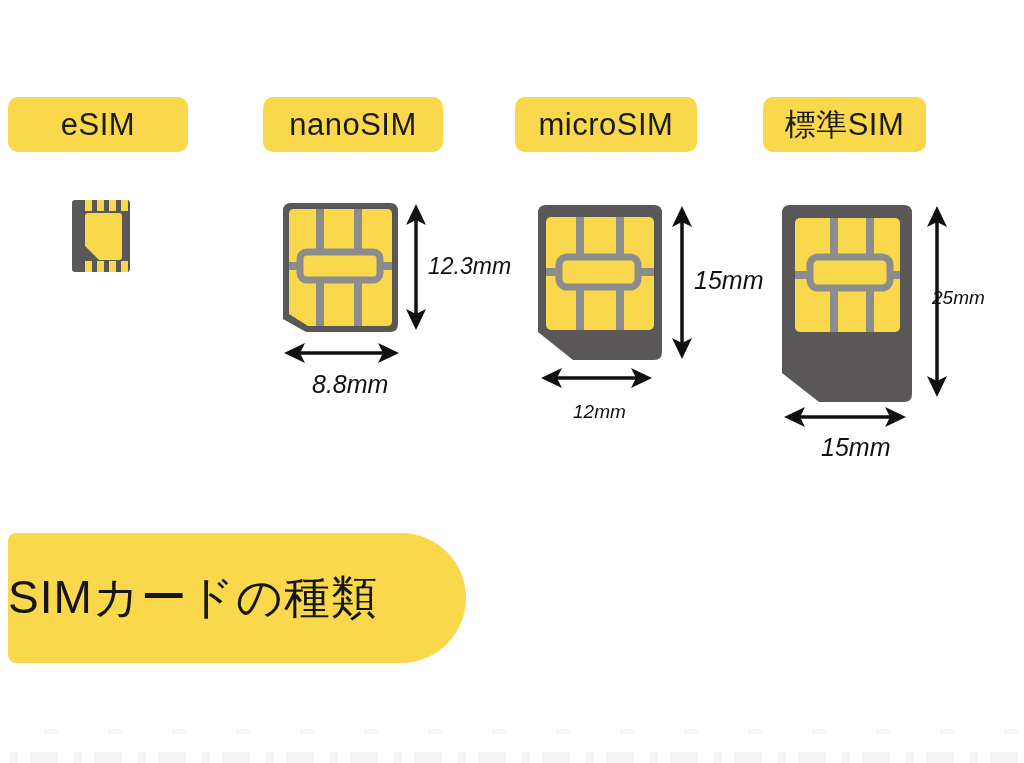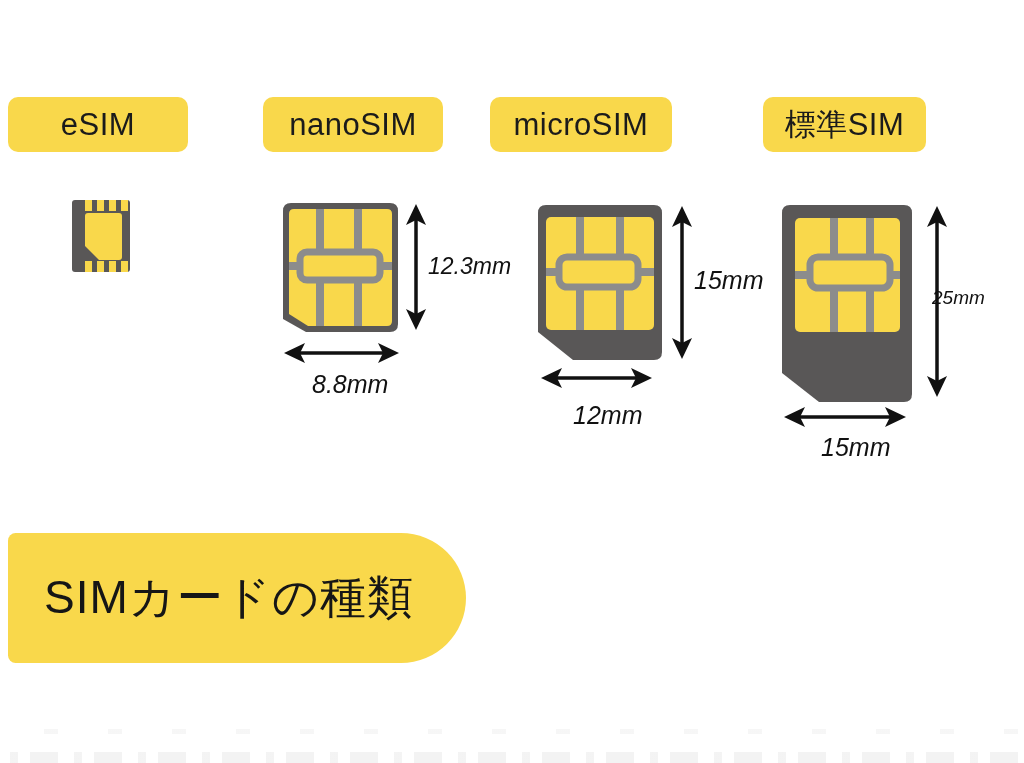--- a/index.html
+++ b/index.html
@@ -26,21 +26,21 @@
     border-radius: 10px;
     display: flex;
     align-items: center;
     justify-content: center;
     font-size: 31px;
     color: #1b1b1b;
     letter-spacing: 0.5px;
   }
   .chip-esim  { left: 8px;   width: 180px; }
   .chip-nano  { left: 263px; width: 180px; }
-  .chip-micro { left: 490px; width: 182px; }
+  .chip-micro { left: 515px; width: 182px; }
   .chip-std   { left: 763px; width: 163px; }
 
   
   .dim {
     position: absolute;
     font-size: 24px;
     color: #111111;
     white-space: nowrap;
     font-style: italic;
   }
@@ -49,21 +49,20 @@
   .title-banner {
     position: absolute;
     left: 8px;
     top: 533px;
     width: 458px;
     height: 130px;
     background: #f9d84b;
     border-radius: 8px 68px 68px 8px;
     display: flex;
     align-items: center;
-    padding-left: 36px;
   }
   .title-banner .title-text {
     font-size: 46px;
     color: #161616;
     letter-spacing: 1px;
   }
 
   
   .wm-row1 {
     position: absolute;
@@ -170,21 +169,21 @@
     <polygon points="15,1 5,22 15,17 25,22" fill="#111"></polygon>
     <polygon points="15,154 5,133 15,138 25,133" fill="#111"></polygon>
   </svg>
   <div class="dim" style="left:694px; top:266px; font-size:25px;">15mm</div>
 
   <svg class="abs" style="left:540px; top:363px;" width="113" height="30" viewBox="0 0 113 30">
     <line x1="14" y1="15" x2="99" y2="15" stroke="#111" stroke-width="3.5"></line>
     <polygon points="1,15 22,5 17,15 22,25" fill="#111"></polygon>
     <polygon points="112,15 91,5 96,15 91,25" fill="#111"></polygon>
   </svg>
-  <div class="dim" style="left:573px; top:401px; font-size:25px;">12mm</div>
+  <div class="dim" style="left:573px; top:401px; font-size:19px;">12mm</div>
 
   <svg class="abs" style="left:782px; top:205px;" width="130" height="197" viewBox="0 0 130 197">
     <path d="M8,0 H122 Q130,0 130,8 V189 Q130,197 122,197 H37 L0,168 V8 Q0,0 8,0 Z" fill="#595757"></path>
     <rect x="13" y="13" width="105" height="114" rx="5" fill="#f9d84b"></rect>
     <g fill="#8c8c8c">
       <rect x="48" y="13" width="8" height="42"></rect>
       <rect x="84" y="13" width="8" height="42"></rect>
       <rect x="48" y="83" width="8" height="44"></rect>
       <rect x="84" y="83" width="8" height="44"></rect>
       <rect x="13" y="66" width="16" height="8"></rect>

